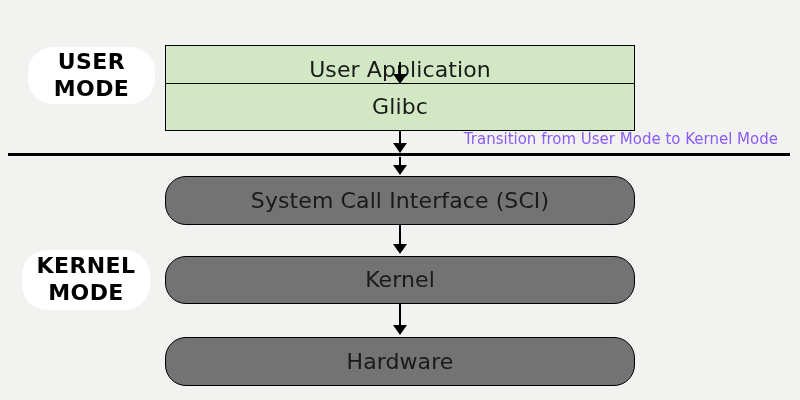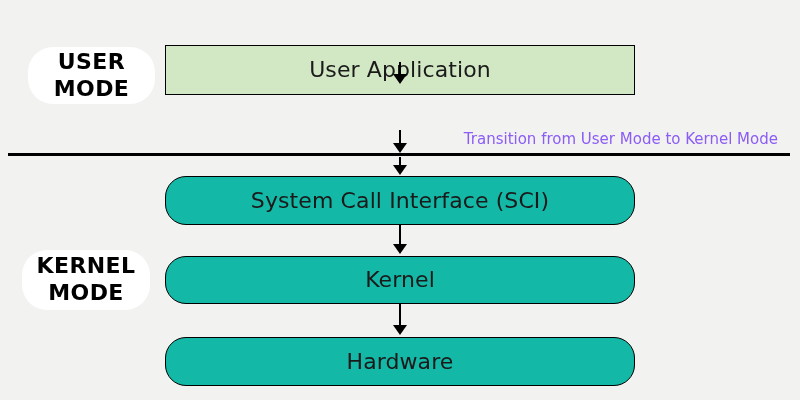--- a/index.html
+++ b/index.html
@@ -31,21 +31,21 @@
     align-items: center;
     justify-content: center;
     color: #1a1a1a;
     font-size: 22px;
     font-weight: 400;
     letter-spacing: 0.1px;
     line-height: 1;
     white-space: nowrap;
   }
   .box.green { background: #d2e8c4; }
-  .box.orange { background: #14b8a6; border-radius: 21px; }
+  .box.orange { background: #737373; border-radius: 21px; }
 
   .box-user-application { top: 13px;  height: 50px; margin-top: 32px; }
   .box-glibc            { top: 83px;  height: 48px; }
   .box-sci              { top: 176px; height: 49px; }
   .box-kernel           { top: 256px; height: 48px; }
   .box-hardware         { top: 337px; height: 49px; justify-content: center; }
 
   
   .mode-label {
     position: absolute;
@@ -117,20 +117,23 @@
 <body>
 
 <div id="canvas">
 
   <div class="box green box-user-application">
     <span>User Application</span>
   </div>
 
   <div class="arrow arrow-app-to-glibc"></div>
 
+  <div class="box green box-glibc">
+    <span>Glibc</span>
+  </div>
 
   <div class="arrow arrow-glibc-to-line"></div>
 
   <div class="mode-label mode-user">
     <span>USER</span>
     <span>MODE</span>
   </div>
 
   <div class="transition-note">Transition from User Mode to Kernel Mode</div>
 

